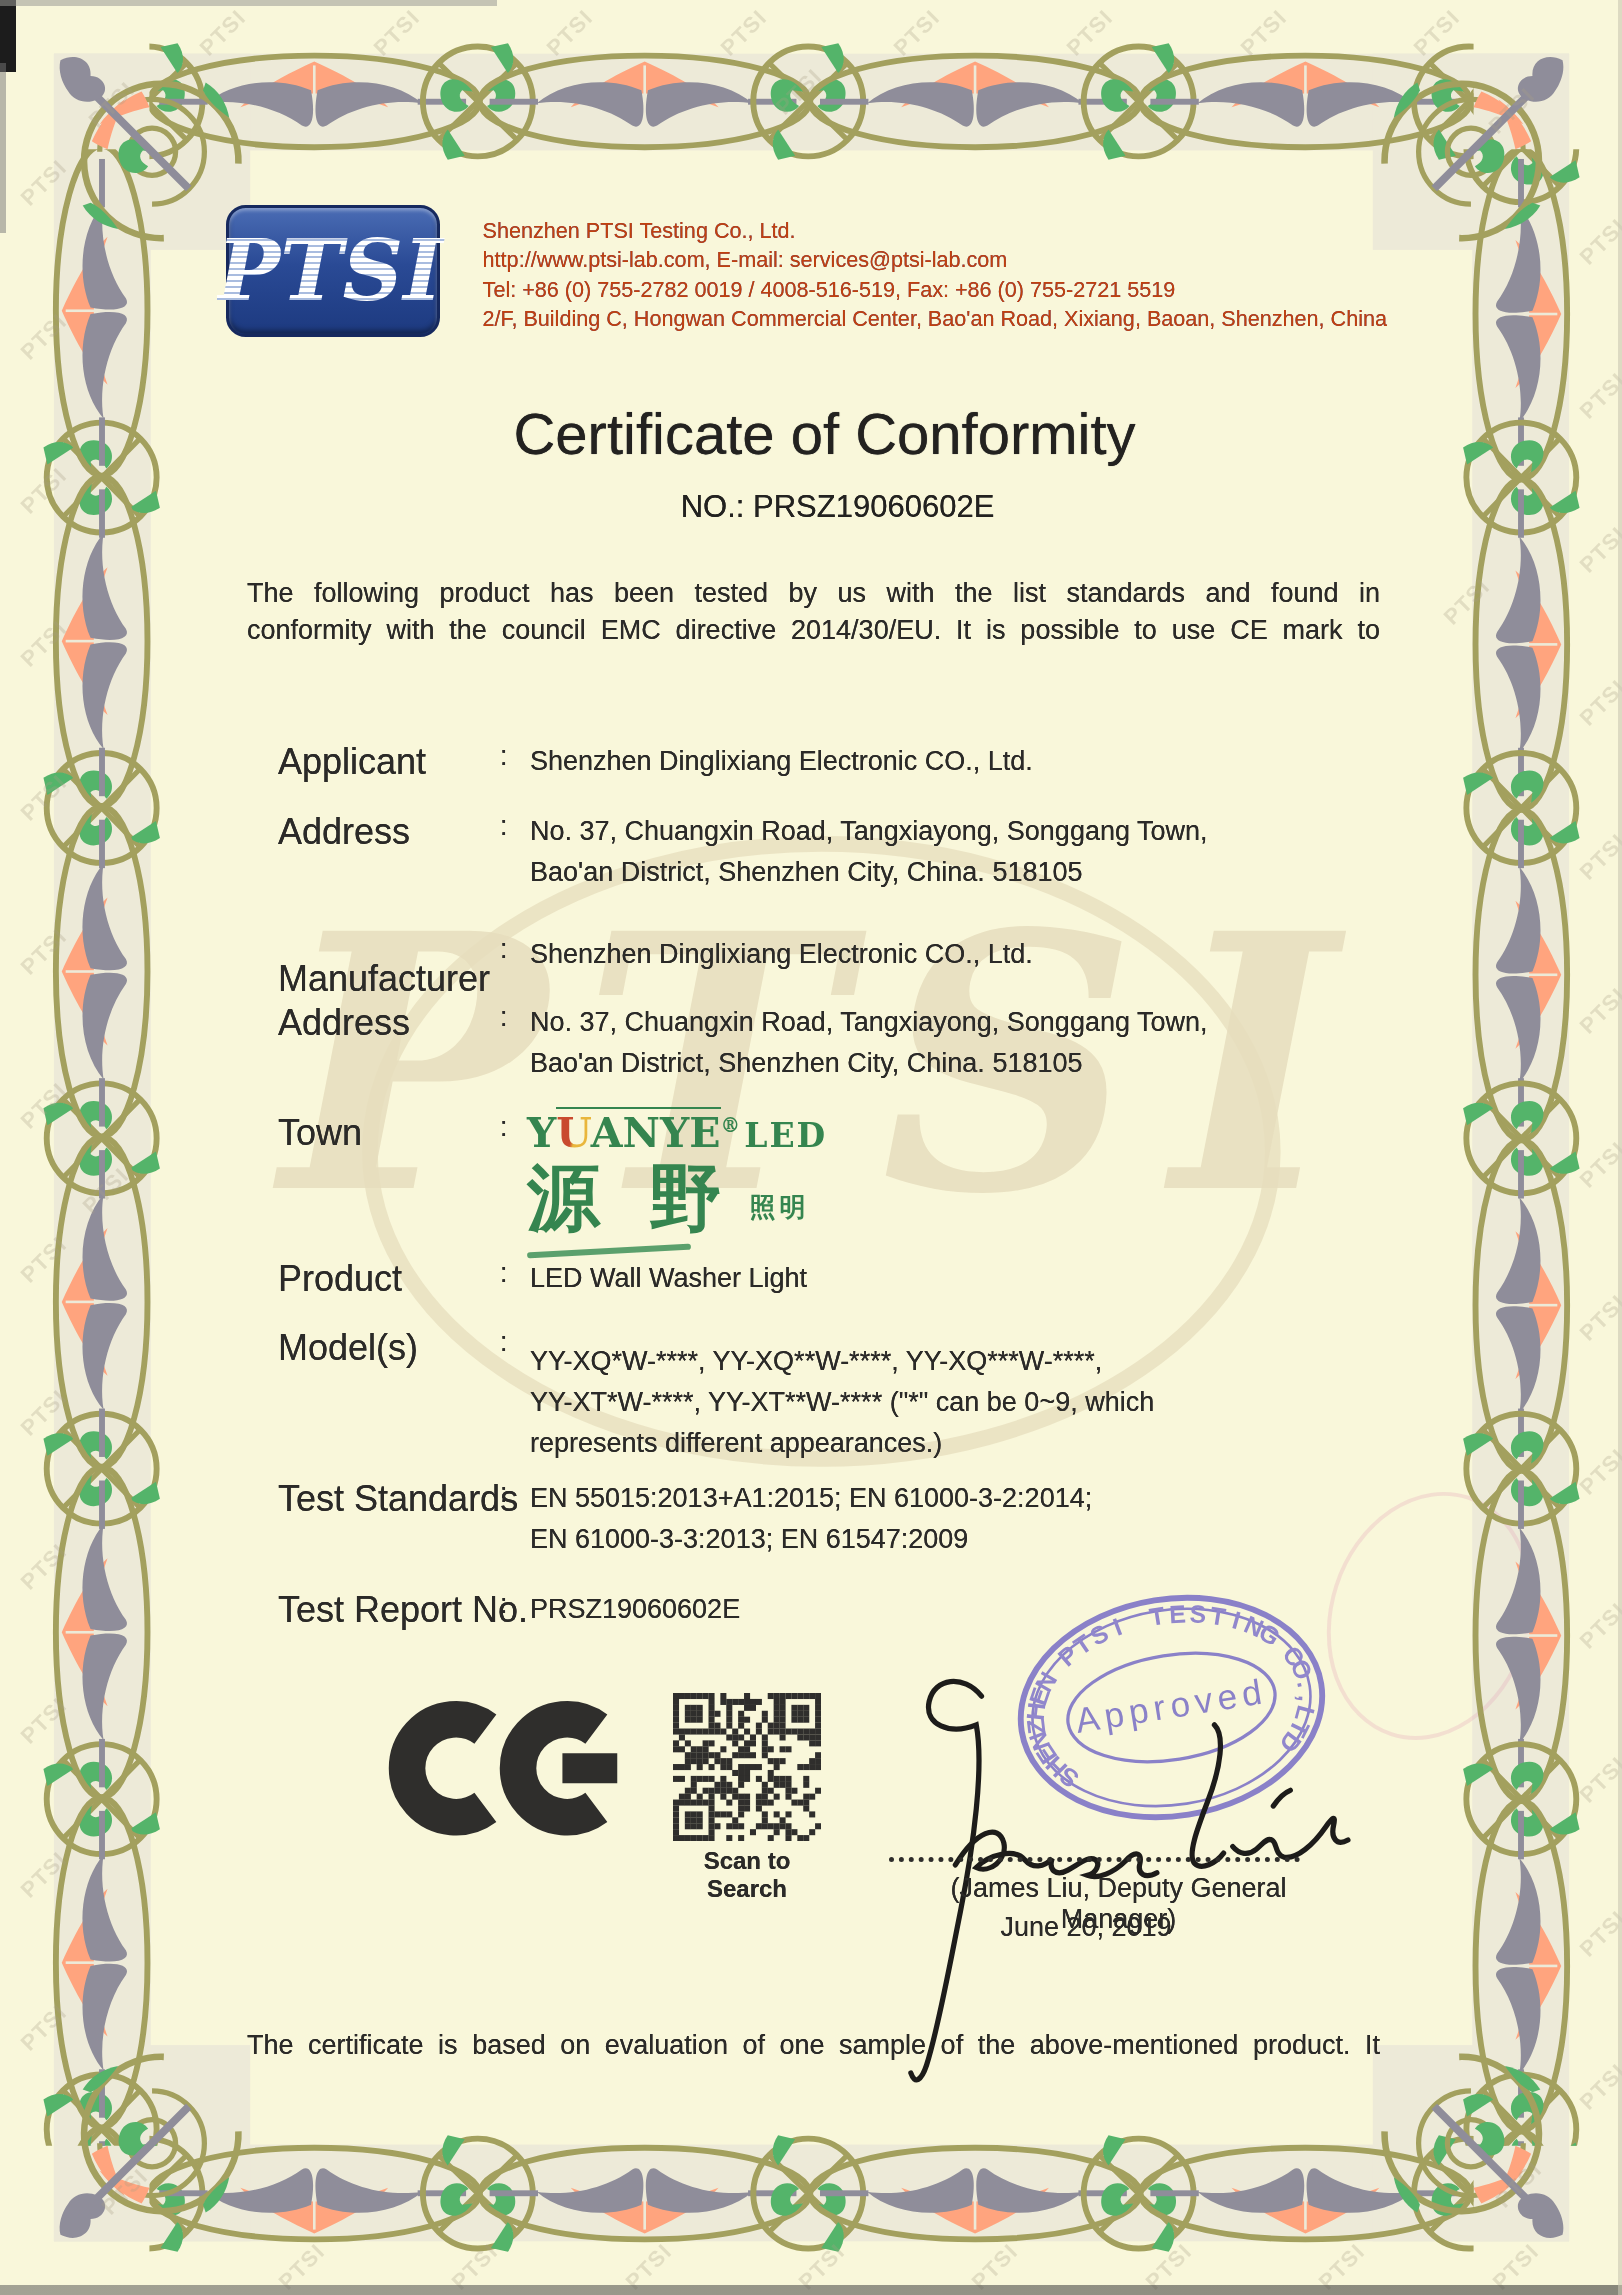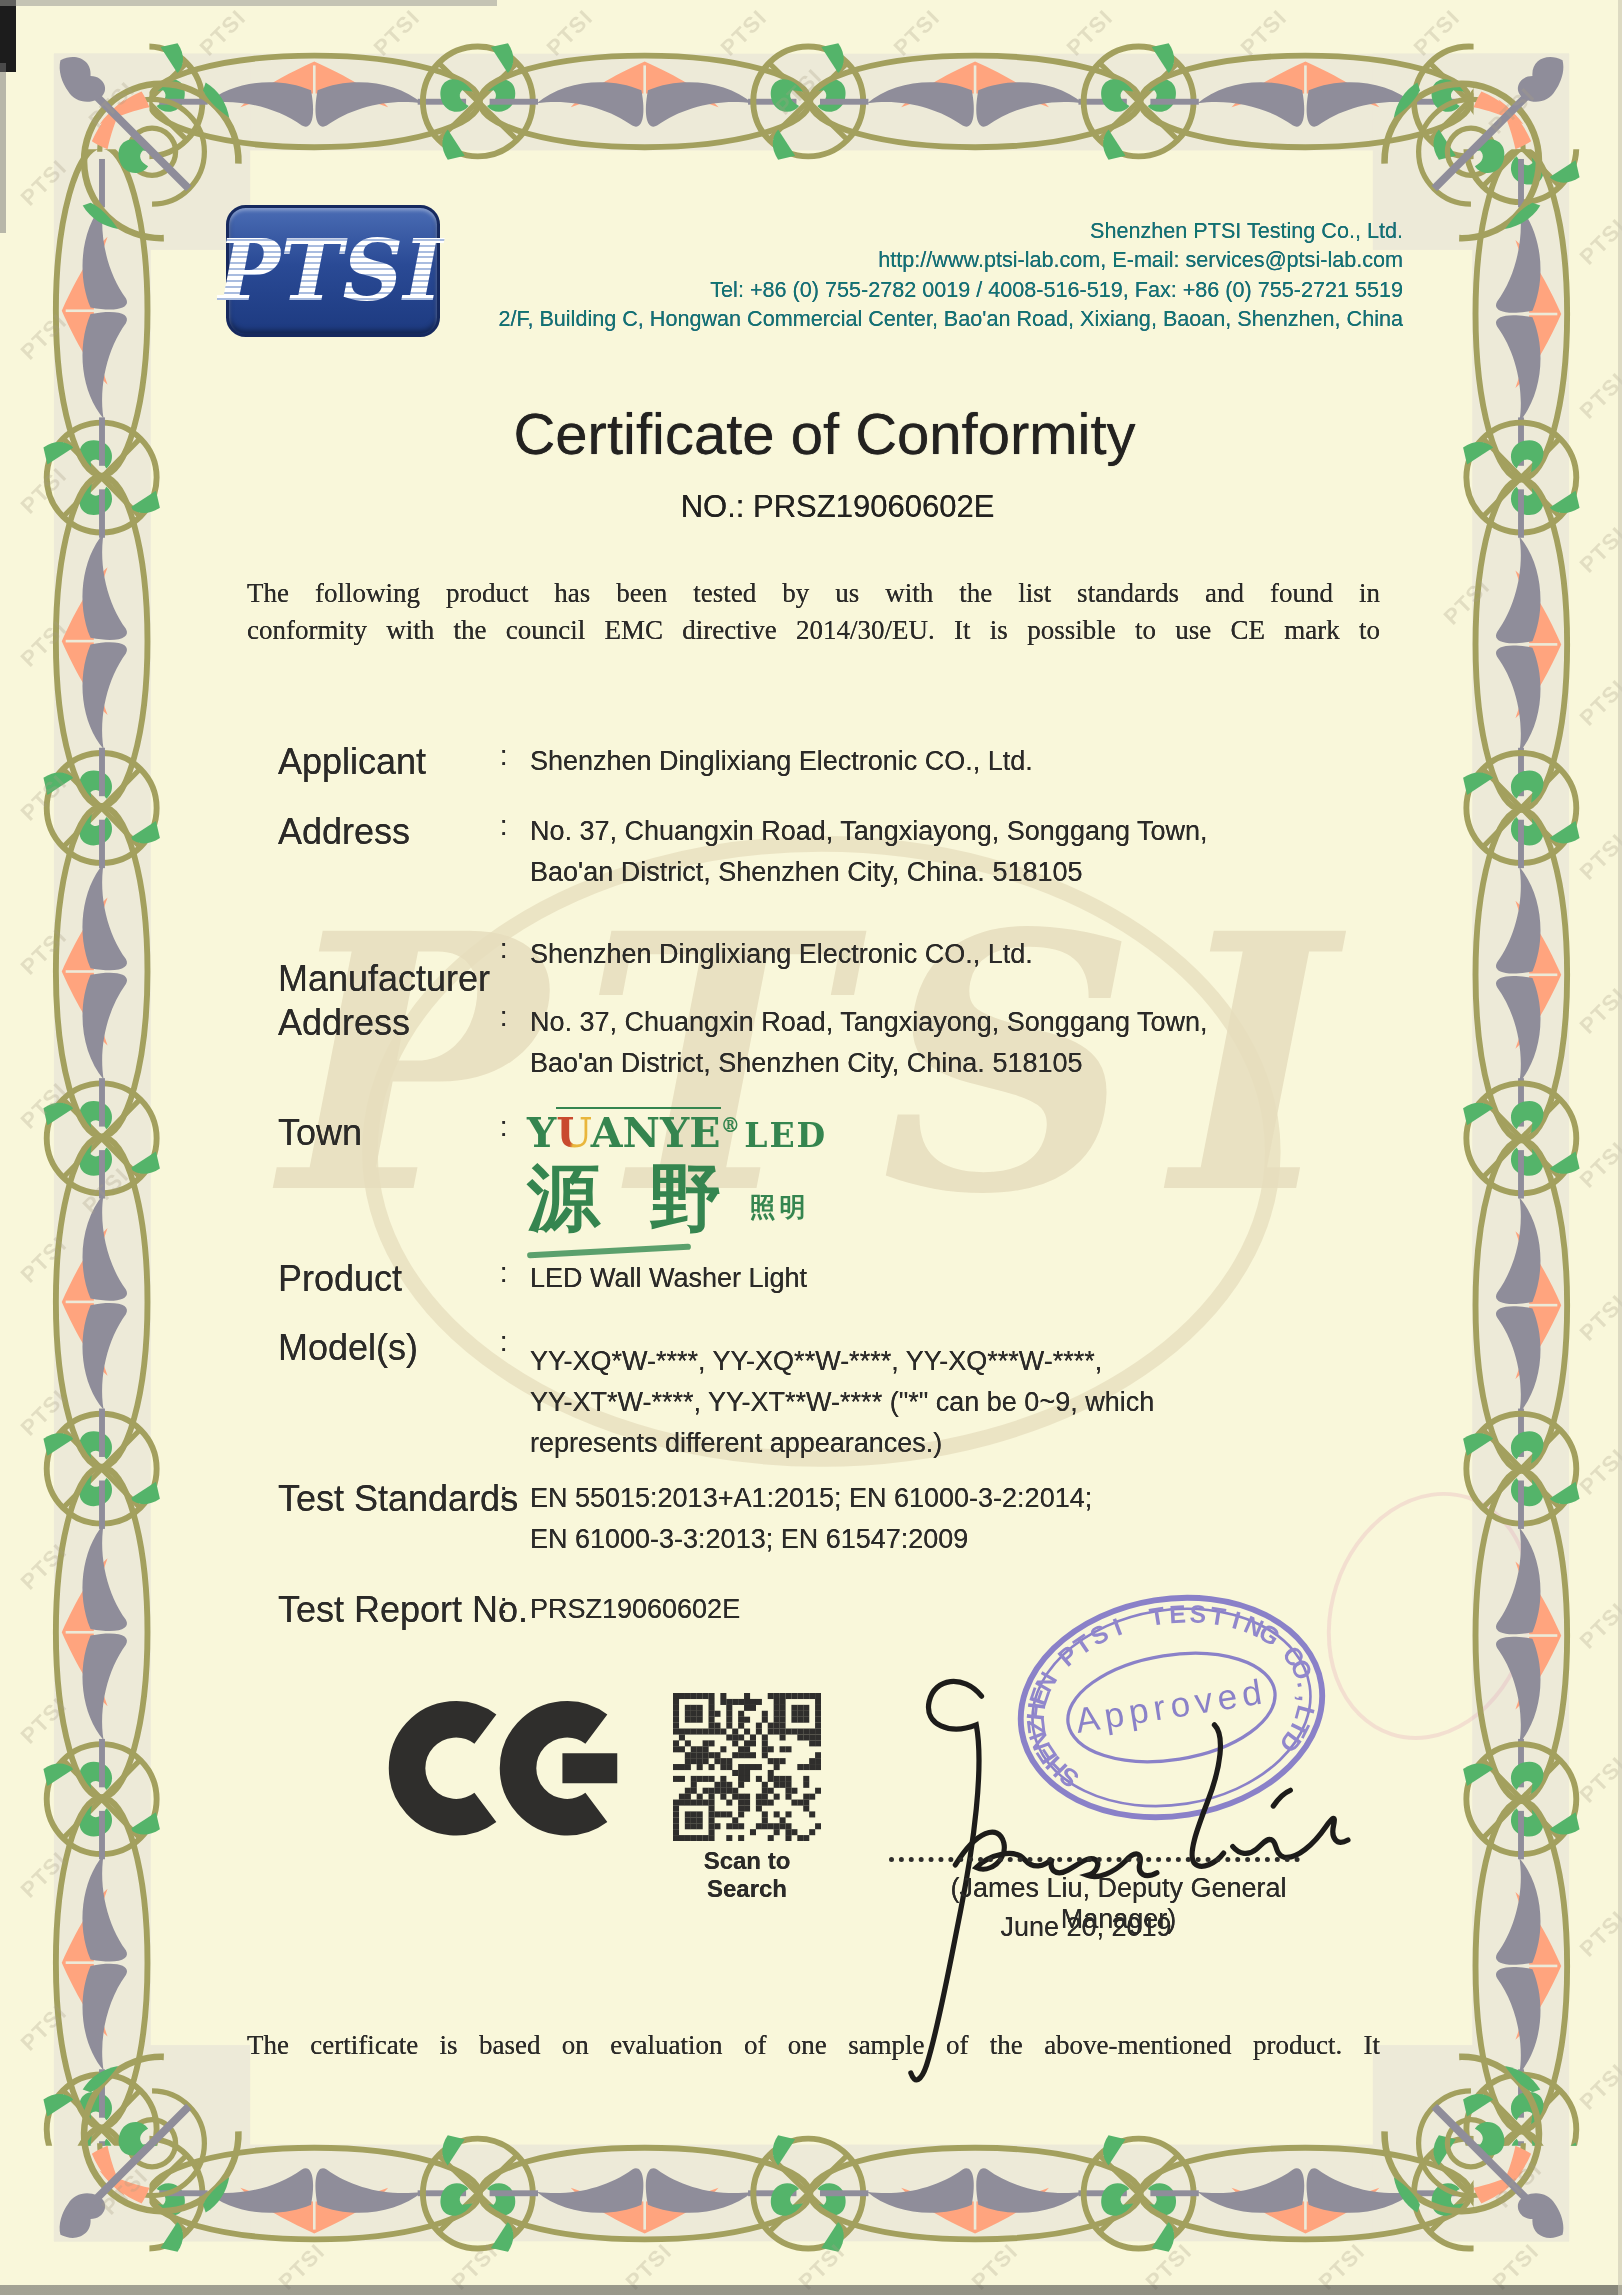--- a/index.html
+++ b/index.html
@@ -14,29 +14,29 @@
   .wm-small{position:absolute;z-index:1;font-size:22px;font-weight:bold;color:#a89f85;opacity:.28;
     transform:rotate(-45deg);letter-spacing:1.3px;}
   
   .logo{left:226px;top:205px;width:208px;height:126px;border-radius:19.6px;
     background:linear-gradient(180deg,#4a6cb4 0%,#2a4a95 45%,#1d3a80 100%);
     border:3.3px solid #16295e;box-shadow:inset 0 2.6px 3.9px rgba(255,255,255,.35), inset 0 -3.9px 5.2px rgba(0,0,0,.35);
     display:flex;align-items:center;justify-content:center;}
   .logo-text{font-family:"DejaVu Serif",serif;font-style:italic;font-weight:800;font-size:84px;line-height:1;
     background:repeating-linear-gradient(180deg,#ffffff 0 3.9px,#a9bcdf 3.9px 5.9px);
     -webkit-background-clip:text;background-clip:text;color:transparent;padding-right:6.5px;}
-  .hdr{right:220px;top:216px;text-align:right;font-size:21.6px;line-height:29.4px;color:#0f766e;
+  .hdr{right:236px;top:216px;font-size:21.6px;line-height:29.4px;color:#c2410c;
     text-shadow:0 0 0.4px #4443a4;}
   
   .title{left:0;top:400px;width:1649px;text-align:center;font-size:58px;color:#232220;
     text-shadow:0 0 0.7px #232220;letter-spacing:0px;}
   .certno{left:0;top:489px;width:1675px;text-align:center;font-size:31px;color:#232220;text-shadow:0 0 0.5px #232220;}
   
   .para{left:247px;width:1133px;font-size:27px;line-height:37px;text-shadow:0 0 0.3px #2b2a28;}
-  .jline{text-align:justify;text-align-last:justify;font-family:Liberation Serif, serif;}
+  .jline{text-align:justify;text-align-last:justify;}
   .intro{top:575px;}
   .footer{top:2027px;}
   
   .row-label{position:absolute;left:254px;font-size:36px;text-shadow:0 0 0.3px #2b2a28;margin-left:24px;}
   .row-colon{position:absolute;left:500px;font-size:27px;text-shadow:0 0 0.3px #2b2a28;}
   .row-val{position:absolute;left:530px;font-size:27px;line-height:41px;text-shadow:0 0 0.3px #2b2a28;white-space:nowrap;}
   
   .brand-logo{position:absolute;left:527px;top:1105px;color:#35854f;}
   .yuanye-line{font-family:"DejaVu Serif",serif;font-weight:600;font-size:41px;line-height:41px;}
   .yuanye-bar{border-top:2.6px solid #35854f;padding-top:0px;}

